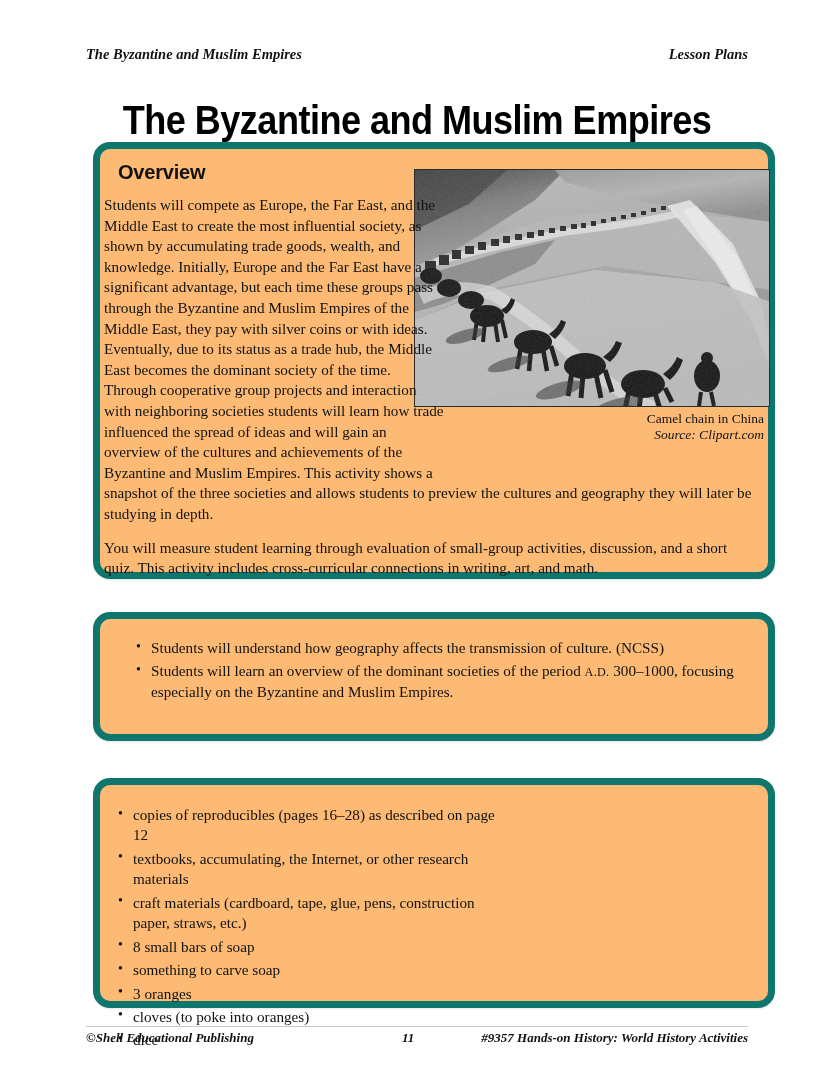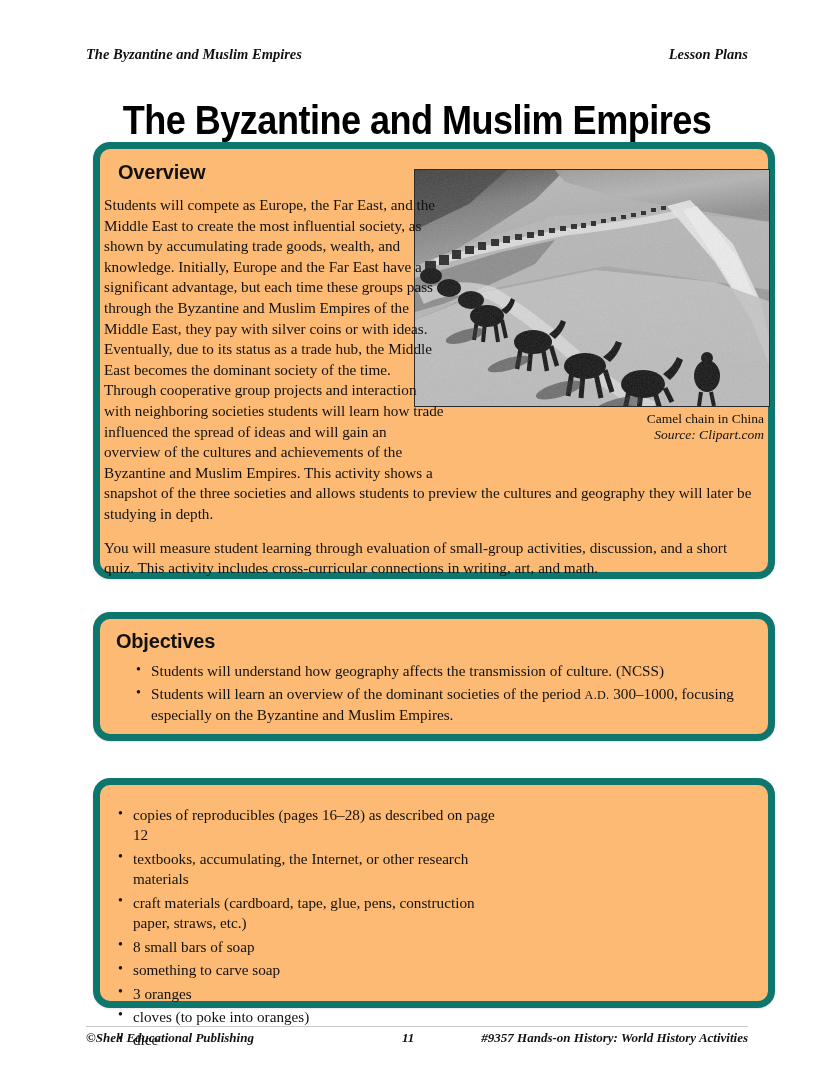--- a/index.html
+++ b/index.html
@@ -342,21 +342,20 @@
 
     <div class="ov-body">
       <div class="ov-floater"></div>
       <p>Students will compete as Europe, the Far East, and the Middle East to create the most influential society, as shown by accumulating trade goods, wealth, and knowledge.  Initially, Europe and the Far East have a significant advantage, but each time these groups pass through the Byzantine and Muslim Empires of the Middle East, they pay with silver coins or with ideas.  Eventually, due to its status as a trade hub, the Middle East becomes the dominant society of the time.  Through cooperative group projects and interaction with neighboring societies students will learn how trade influenced the spread of ideas and will gain an overview of the cultures and achievements of the Byzantine and Muslim Empires.  This activity shows a snapshot of the three societies and allows students to preview the cultures and geography they will later be studying in depth.</p>
       <p class="gap">You will measure student learning through evaluation of small-group activities, discussion, and a short quiz.  This activity includes cross-curricular connections in writing, art, and math.</p>
     </div>
   </section>
 
   <section class="panel" id="panel-objectives">
     <div class="inner">
-      <h2 class="panel-heading">Objectives</h2>
       <ul class="bul">
         <li><span>Students will understand how geography affects the transmission of culture.  (NCSS)</span></li>
         <li><span>Students will learn an overview of the dominant societies of the period </span><span class="smallcaps">A.D.</span><span> 300–1000, focusing especially on the Byzantine and Muslim Empires.</span></li>
       </ul>
     </div>
   </section>
 
   <section class="panel" id="panel-materials">
     <div class="inner">
       <div class="mat-cols">

